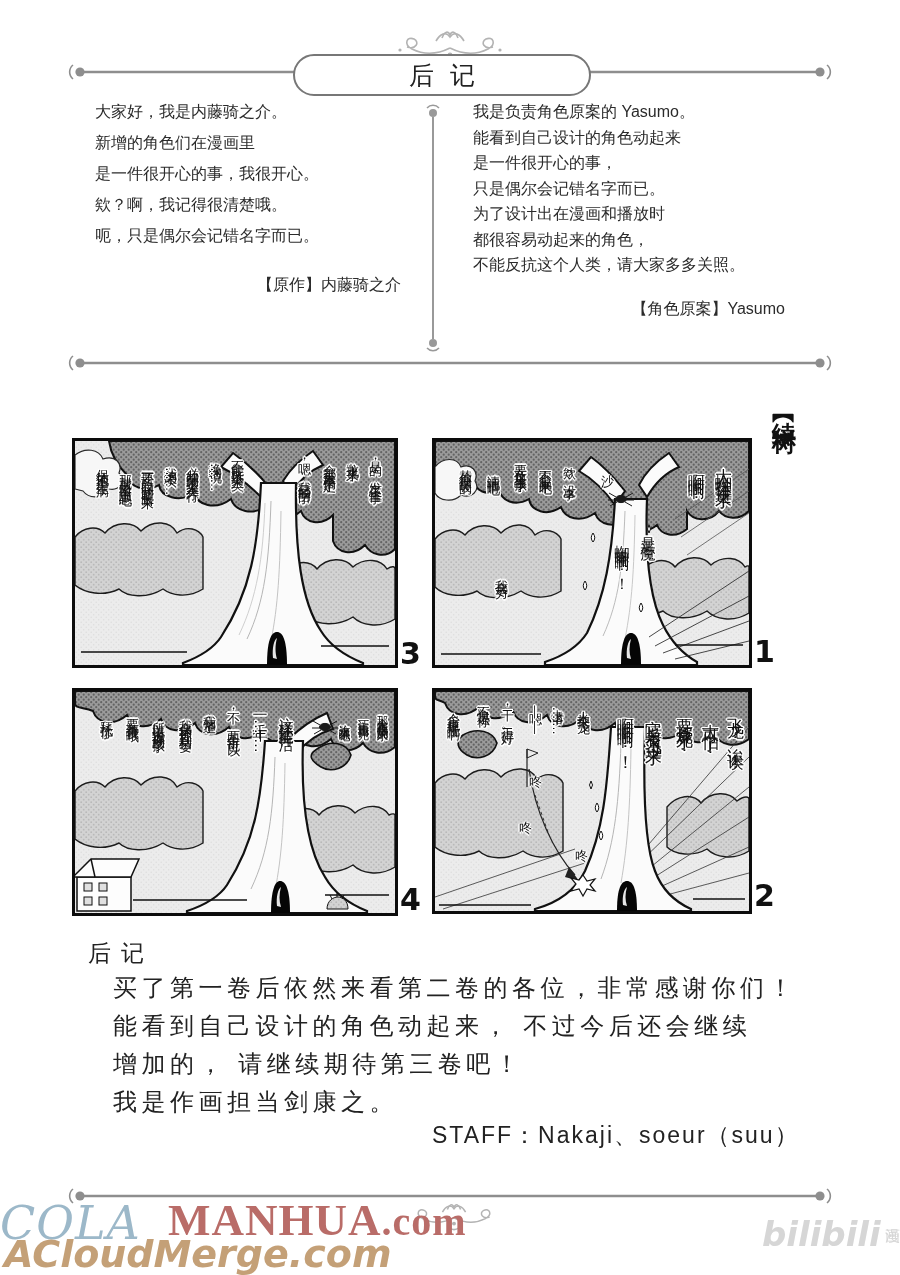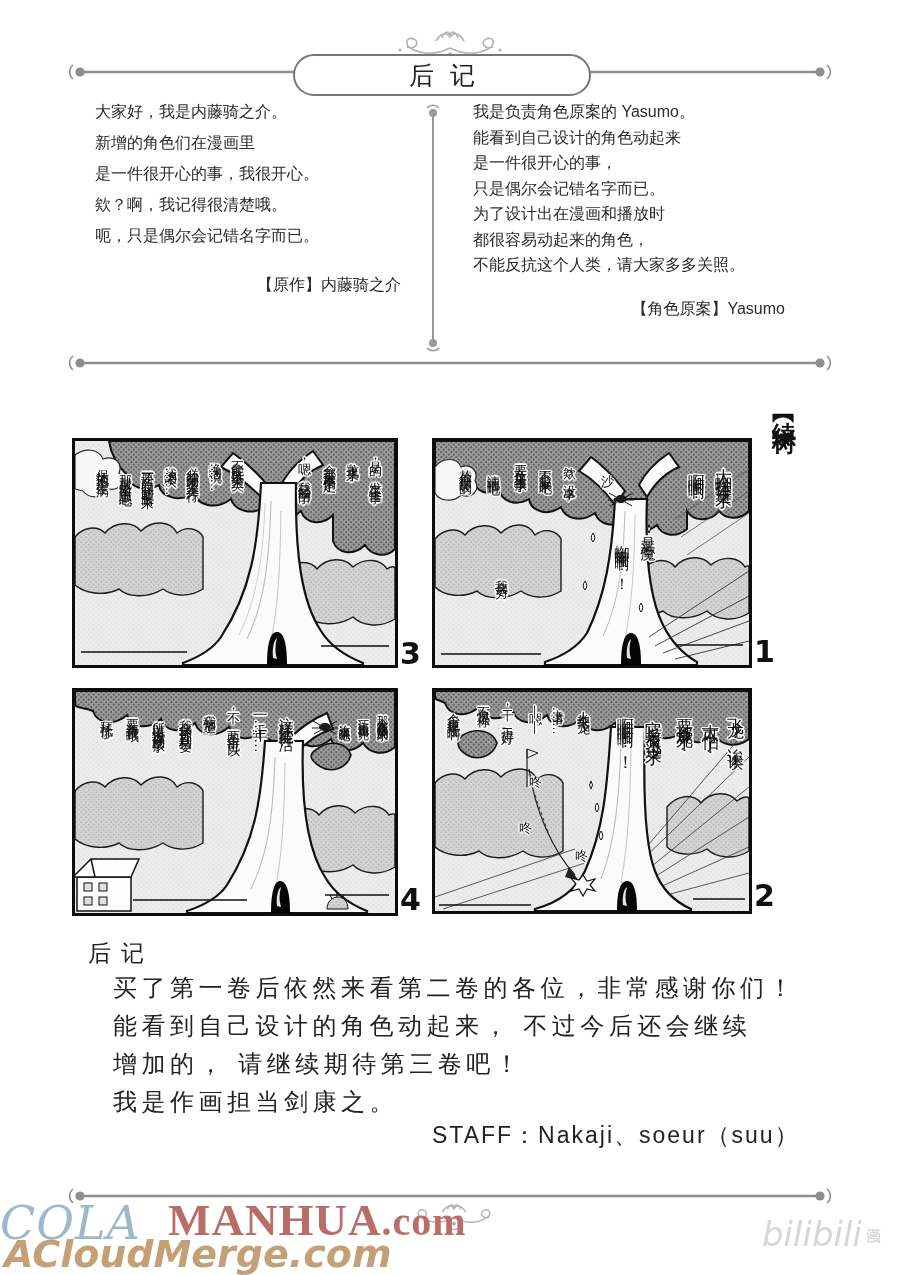--- a/index.html
+++ b/index.html
@@ -33,21 +33,21 @@
   .aw-staff{position:absolute;left:432px;top:1120px;font-size:23px;letter-spacing:2px;color:#222;white-space:nowrap;}
   
   .wm-cola{position:absolute;left:0px;top:1196px;font-family:"DejaVu Serif",serif;font-style:italic;
            font-size:46px;font-weight:normal;letter-spacing:1px;z-index:2;}
   .wm-manhua{position:absolute;left:168px;top:1194px;font-family:"Liberation Serif",serif;
              font-weight:bold;font-size:45px;letter-spacing:1px;z-index:3;}
   .wm-manhua .dotcom{font-size:40px;}
   .wm-acloud{position:absolute;left:4px;top:1232px;font-family:"DejaVu Sans",sans-serif;font-style:italic;
              font-weight:bold;font-size:38px;letter-spacing:0px;z-index:2;}
   .wm-bili{position:absolute;left:762px;top:1214px;display:flex;align-items:flex-start;z-index:2;}
-  .wm-bili .bili-txt{font-family:"DejaVu Sans",sans-serif;font-weight:normal;font-style:italic;font-size:34px;text-align:center;}
+  .wm-bili .bili-txt{font-family:"DejaVu Sans",sans-serif;font-weight:bold;font-style:italic;font-size:34px;text-align:center;}
   .wm-bili .bili-cn{writing-mode:vertical-rl;font-size:15px;margin-left:2px;margin-top:2px;letter-spacing:2px;}
 </style>
 </head>
 <body>
 
 <div id="page">
 
   <svg class="abs" style="left:392px;top:28px" width="116" height="38" viewBox="0 0 116 38">
     <g fill="none" stroke="#b3b3b3" stroke-width="1.6">
       <path d="M50,10 C52,4 56,2 58,7 C60,2 64,4 66,10"></path>

